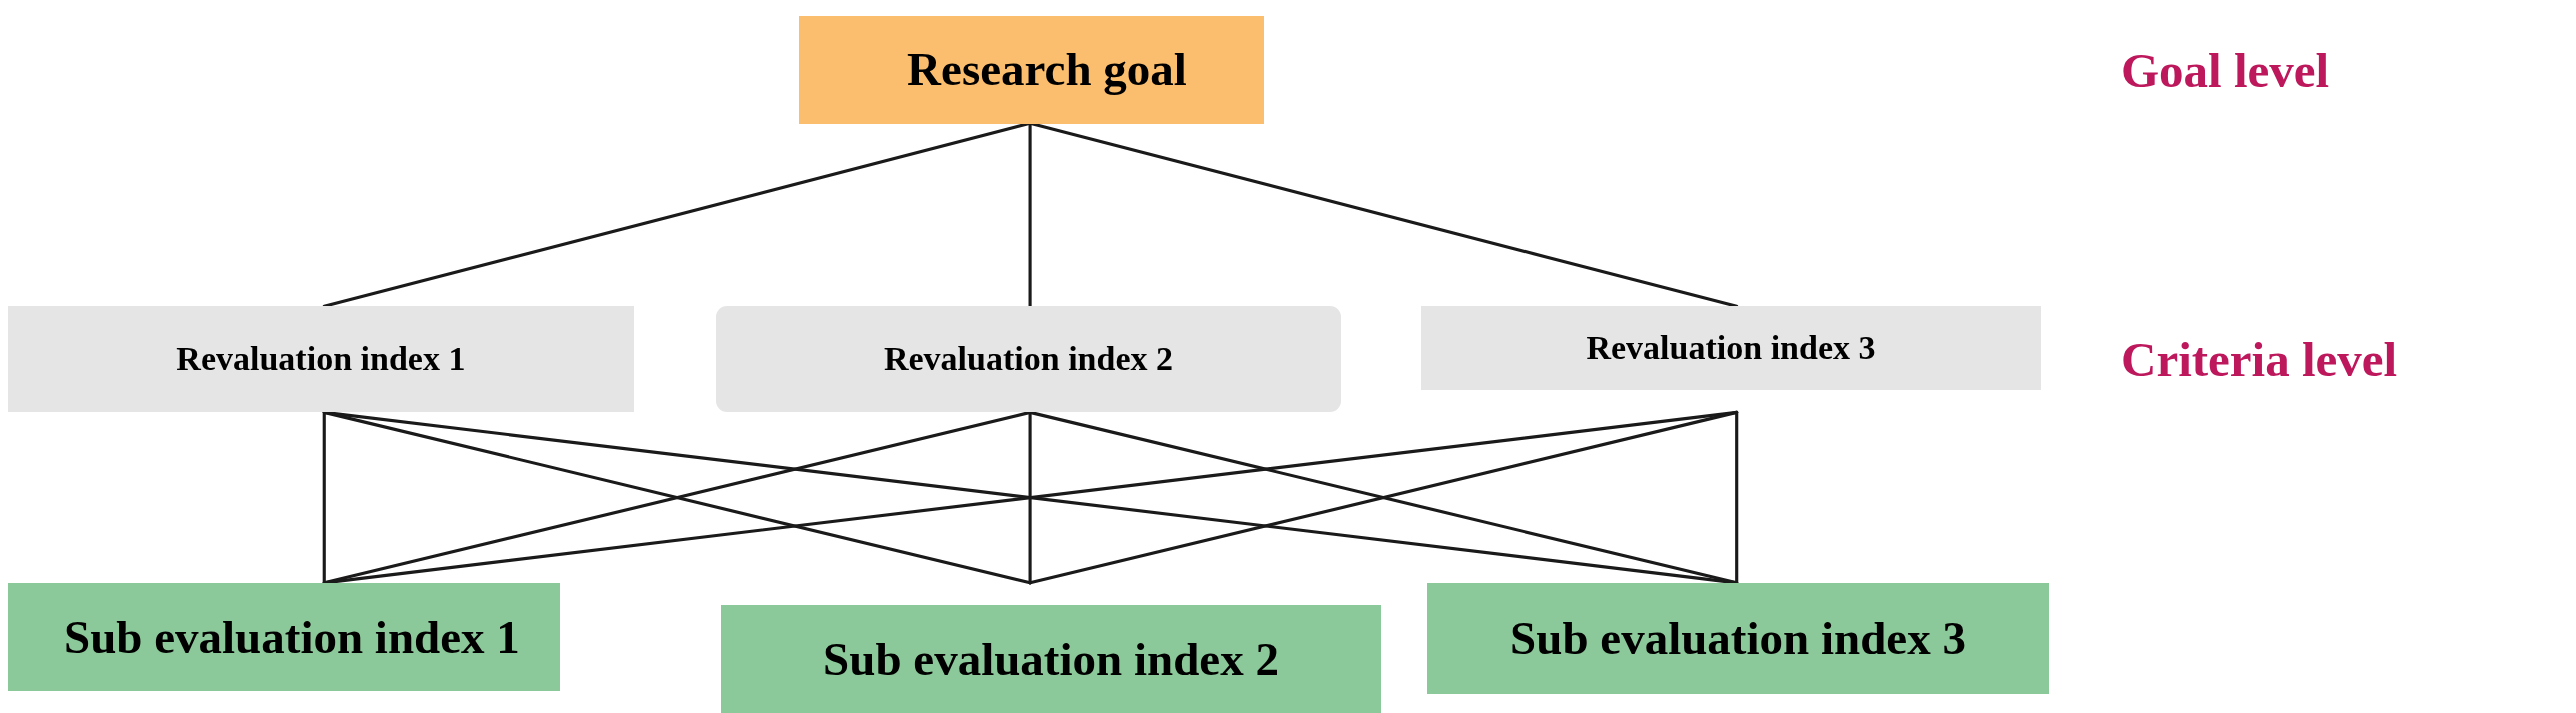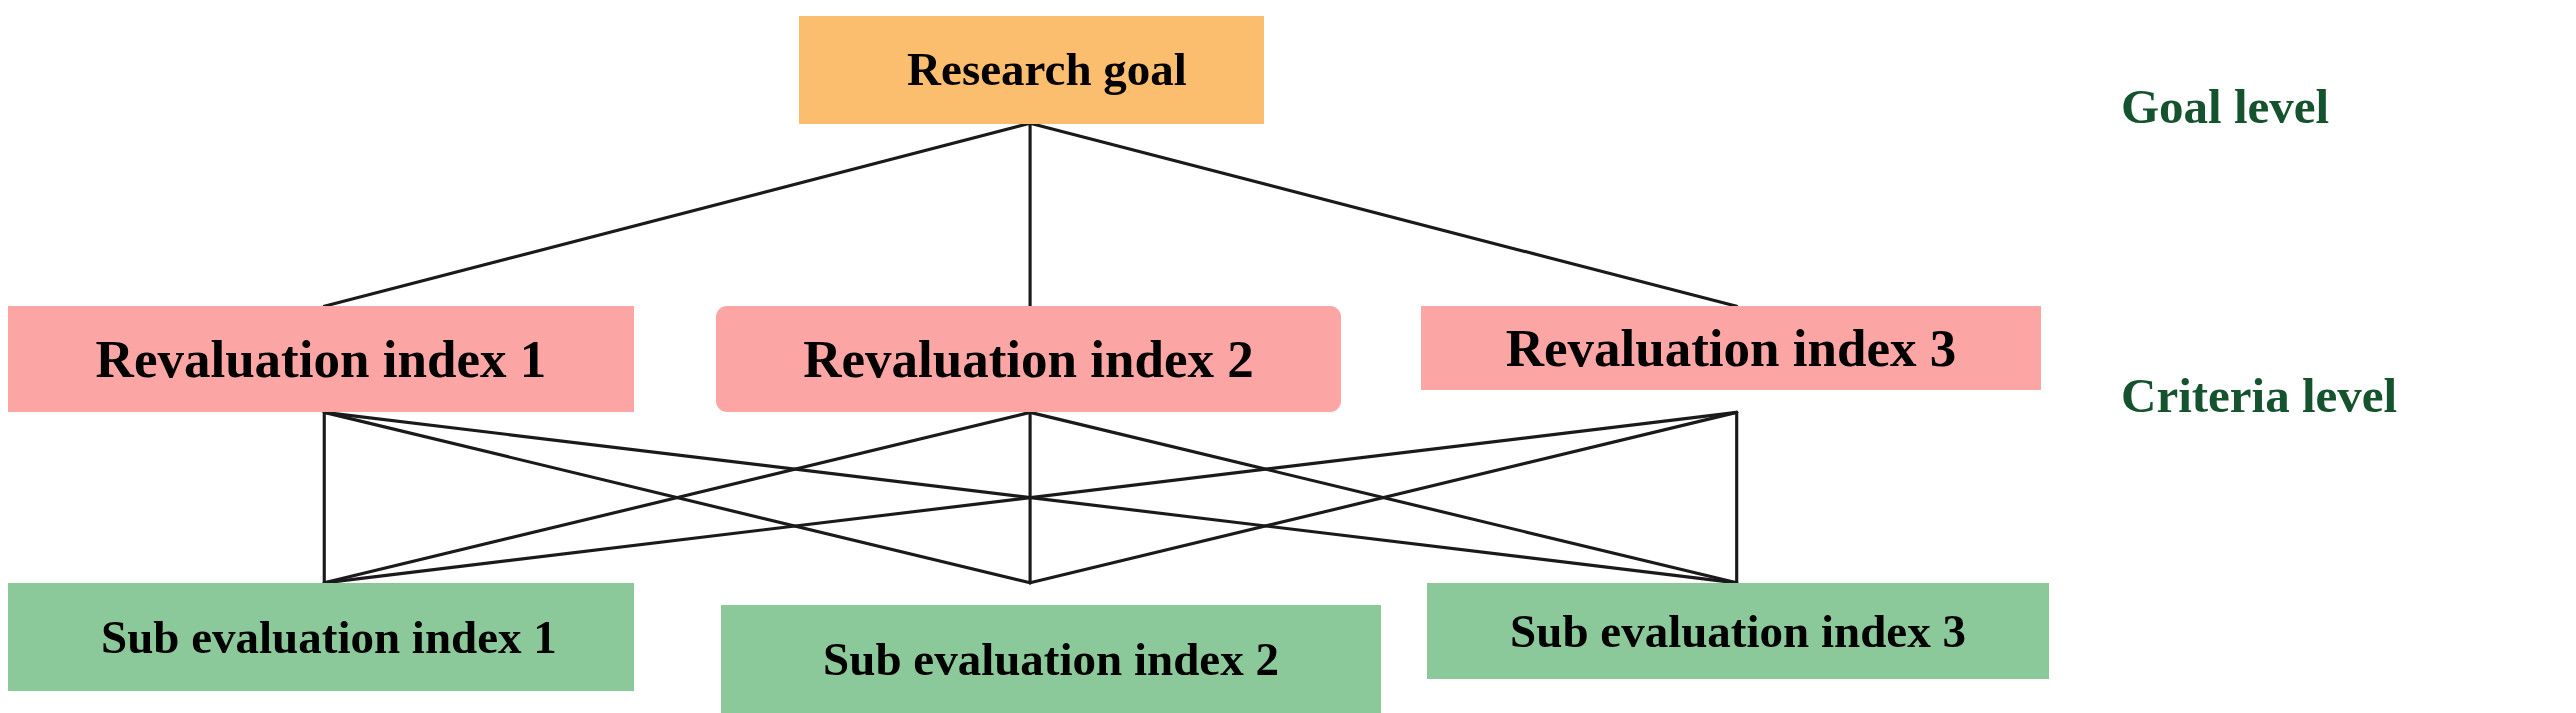--- a/index.html
+++ b/index.html
@@ -34,36 +34,35 @@
     font-family: "Liberation Serif", "DejaVu Serif", serif;
     letter-spacing: 0px;
     white-space: nowrap;
     line-height: 1;
   }
   .node-goal {
     background: #fbbe6e;
     font-size: 47px;
   }
   .node-criteria {
-    background: #fca5a5;
-    font-size: 53px;
+    background: #e5e5e5;
+    font-size: 34px;
   }
   .node-sub {
     background: #8cc99a;
     font-size: 47px;
   }
   .level-label {
     position: absolute;
-    color: #14532d;
+    color: #be185d;
     font-weight: bold;
     font-size: 49px;
     font-family: "Liberation Serif", "DejaVu Serif", serif;
     white-space: nowrap;
     line-height: 1;
-    margin-top: 36px;
   }
 </style>
 </head>
 <body>
 
 <div id="canvas">
 
   <svg class="edges" viewBox="0 0 3281 909" preserveAspectRatio="none">
     <g stroke="#1a1a1a" stroke-width="4" fill="none" stroke-linecap="round">
 
@@ -84,21 +83,21 @@
       <line x1="2212" y1="525" x2="2212" y2="742"></line>
     </g>
   </svg>
 
   <div class="node node-goal" style="left:799px; top:15.7px; width:465px; height:108px;padding-left:31px;">Research goal</div>
 
   <div class="node node-criteria" style="left:7.9px; top:306px; width:626px; height:106px;">Revaluation index 1</div>
   <div class="node node-criteria" style="left:716px; top:306px; width:625px; height:106px;border-radius:11px;">Revaluation index 2</div>
   <div class="node node-criteria" style="left:1421px; top:306px; width:620px; height:84px;">Revaluation index 3</div>
 
-  <div class="node node-sub" style="left:7.9px; top:583px; width:626px; height:108px;padding-left:16px;">Sub evaluation index 1</div>
+  <div class="node node-sub" style="left:7.9px; top:583px; width:552px; height:108px;padding-left:16px;">Sub evaluation index 1</div>
   <div class="node node-sub" style="left:721px; top:605px; width:660px; height:108px;">Sub evaluation index 2</div>
-  <div class="node node-sub" style="left:1427px; top:583px; width:622px; height:96px;">Sub evaluation index 3</div>
+  <div class="node node-sub" style="left:1427px; top:583px; width:622px; height:111px;">Sub evaluation index 3</div>
 
   <div class="level-label" style="left:2121px; top:46px;">Goal level</div>
   <div class="level-label" style="left:2121px; top:335px;text-align:right;">Criteria level</div>
 
 </div>
 
 
 </body></html>

